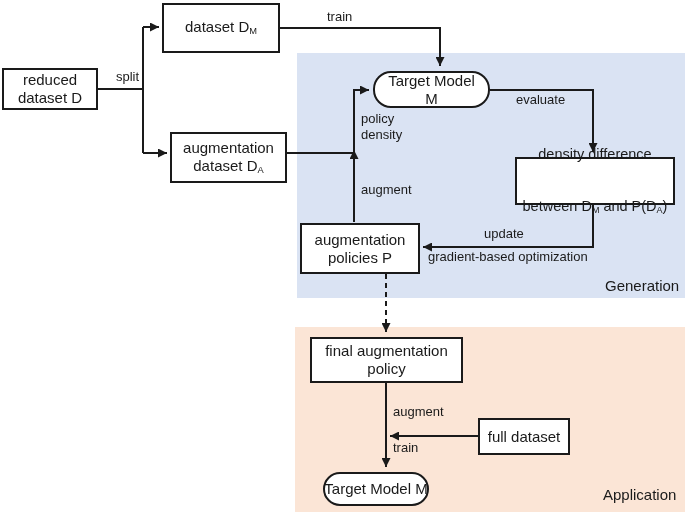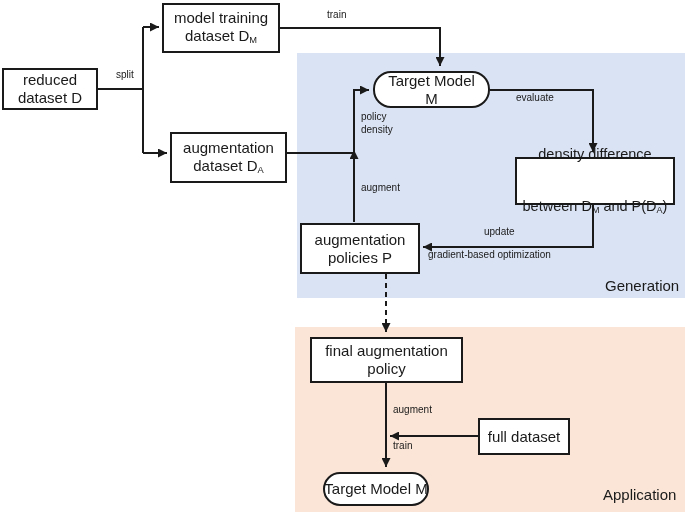--- a/index.html
+++ b/index.html
@@ -44,21 +44,21 @@
     text-align: center;
     font-size: 15px;
     line-height: 1.2;
     z-index: 2;
   }
   .node.rounded { border-radius: 18px; }
   .nl { display: block; white-space: nowrap; }
   sub { font-size: 0.62em; vertical-align: -0.25em; }
   .elabel {
     position: absolute;
-    font-size: 10px;
+    font-size: 13px;
     line-height: 1.25;
     white-space: nowrap;
     z-index: 2;
   }
   .rlabel {
     position: absolute;
     font-size: 15px;
     white-space: nowrap;
     z-index: 2;
   }
@@ -93,21 +93,20 @@
       <path d="M478,436 L390,436" marker-end="url(#arw)"></path>
     </g>
   </svg>
 
   <div class="node" style="left:2px; top:68px; width:96px; height:42px;">
     <span class="nl">reduced</span>
     <span class="nl">dataset D</span>
   </div>
 
   <div class="node" style="left:162px; top:3px; width:118px; height:50px;">
-    <span class="nl">model training</span>
     <span class="nl"><span>dataset D</span><sub>M</sub></span>
   </div>
 
   <div class="node" style="left:170px; top:132px; width:117px; height:51px;">
     <span class="nl">augmentation</span>
     <span class="nl"><span>dataset D</span><sub>A</sub></span>
   </div>
 
   <div class="node rounded" style="left:373px; top:71px; width:117px; height:37px;">
     <span class="nl">Target Model</span>

